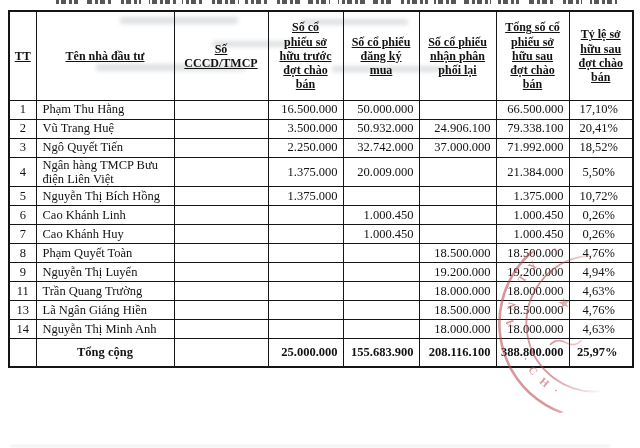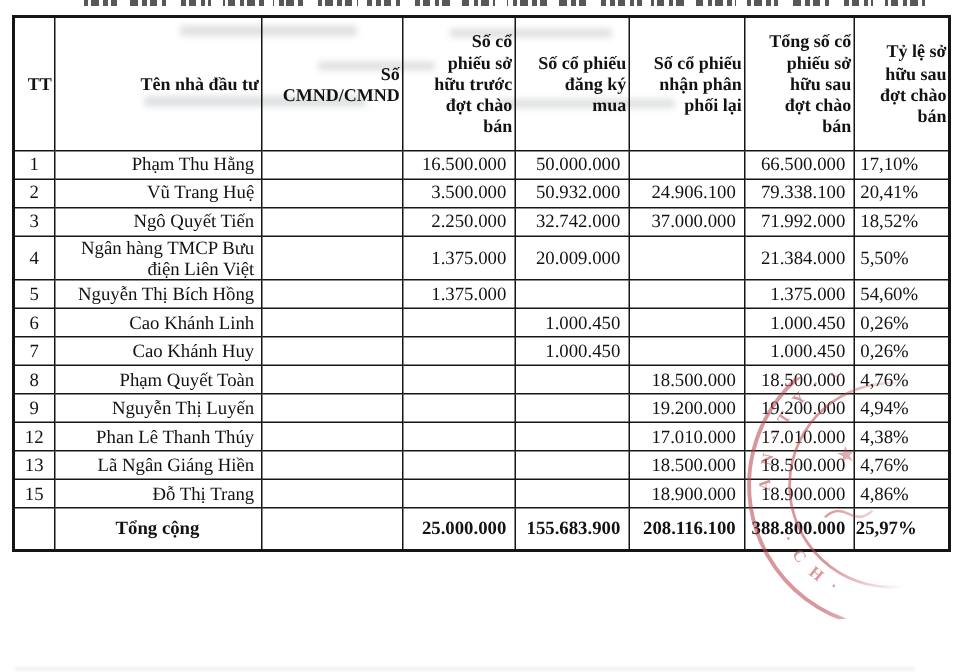--- a/index.html
+++ b/index.html
@@ -17,28 +17,28 @@
   }
   table.doc{
     position:absolute;left:8px;top:10px;width:624px;
     border-collapse:collapse;table-layout:fixed;
     border:2px solid #151515;
   }
   th,td{border:1px solid #151515;overflow:hidden;}
   thead tr{height:89px;}
   th{
     font-weight:bold;font-size:12px;line-height:1.18;
-    text-align:right;vertical-align:middle;white-space:pre-line;padding:2px 1px;
+    text-align:center;vertical-align:middle;white-space:pre-line;padding:2px 1px;text-decoration:underline;
   }
   tbody td{font-size:12.5px;height:18px;padding:0 4px;line-height:1.15;vertical-align:middle;}
   td.c-tt{text-align:center;}
-  td.c-name{text-align:right;padding-left:6px;}
+  td.c-name{text-align:left;padding-left:6px;}
   td.c-cccd{text-align:center;}
   td.c-num{text-align:right;padding-right:5px;}
-  td.c-pct{text-align:left;padding-right:8px;}
+  td.c-pct{text-align:center;padding-right:8px;}
   tfoot td{font-weight:bold;height:25px;font-size:12.5px;vertical-align:middle;}
   tfoot td.total-label{text-align:center;}
   
   .bleed{position:absolute;background:#9aa0a6;filter:blur(2px);opacity:.32;border-radius:2px;}
   .bleed.b1{left:120px;top:17px;width:118px;height:7px;}
   .bleed.b2{left:300px;top:19px;width:108px;height:6px;}
   .bleed.b3{left:96px;top:64px;width:148px;height:7px;}
   .bleed.b4{left:332px;top:66px;width:118px;height:6px;}
   .bleed.b5{left:212px;top:41px;width:78px;height:6px;}
   
@@ -74,21 +74,21 @@
       <col style="width:76px">
       <col style="width:77px">
     <col style="width:73px">
       <col style="width:64px">
   </colgroup>
   <thead>
     <tr>
       <th>TT</th>
       <th>Tên nhà đầu tư</th>
       <th>Số
-CMND/CMND</th>
+CCCD/TMCP</th>
       <th>Số cổ
 phiếu sở
 hữu trước
 đợt chào
 bán</th>
       <th>Số cổ phiếu
 đăng ký
 mua</th>
       <th>Số cổ phiếu
 nhận phân
@@ -146,21 +146,21 @@
         <td class="c-pct">5,50%</td>
       </tr>
       <tr>
         <td class="c-tt">5</td>
         <td class="c-name">Nguyễn Thị Bích Hồng</td>
         <td class="c-cccd"></td>
         <td class="c-num">1.375.000</td>
         <td class="c-num"></td>
         <td class="c-num"></td>
         <td class="c-num">1.375.000</td>
-        <td class="c-pct">54,60%</td>
+        <td class="c-pct">10,72%</td>
       </tr>
       <tr>
         <td class="c-tt">6</td>
         <td class="c-name">Cao Khánh Linh</td>
         <td class="c-cccd"></td>
         <td class="c-num"></td>
         <td class="c-num">1.000.450</td>
         <td class="c-num"></td>
         <td class="c-num">1.000.450</td>
         <td class="c-pct">0,26%</td>
@@ -189,48 +189,48 @@
         <td class="c-tt">9</td>
         <td class="c-name">Nguyễn Thị Luyến</td>
         <td class="c-cccd"></td>
         <td class="c-num"></td>
         <td class="c-num"></td>
         <td class="c-num">19.200.000</td>
         <td class="c-num">19.200.000</td>
         <td class="c-pct">4,94%</td>
       </tr>
       <tr>
-        <td class="c-tt">12</td>
-        <td class="c-name">Phan Lê Thanh Thúy</td>
-        <td class="c-cccd"></td>
-        <td class="c-num"></td>
-        <td class="c-num"></td>
-        <td class="c-num">17.010.000</td>
-        <td class="c-num">17.010.000</td>
-        <td class="c-pct">4,38%</td>
+        <td class="c-tt">11</td>
+        <td class="c-name">Trần Quang Trường</td>
+        <td class="c-cccd"></td>
+        <td class="c-num"></td>
+        <td class="c-num"></td>
+        <td class="c-num">18.000.000</td>
+        <td class="c-num">18.000.000</td>
+        <td class="c-pct">4,63%</td>
       </tr>
       <tr>
         <td class="c-tt">13</td>
         <td class="c-name">Lã Ngân Giáng Hiền</td>
         <td class="c-cccd"></td>
         <td class="c-num"></td>
         <td class="c-num"></td>
         <td class="c-num">18.500.000</td>
         <td class="c-num">18.500.000</td>
         <td class="c-pct">4,76%</td>
       </tr>
       <tr>
-        <td class="c-tt">15</td>
-        <td class="c-name">Đỗ Thị Trang</td>
-        <td class="c-cccd"></td>
-        <td class="c-num"></td>
-        <td class="c-num"></td>
-        <td class="c-num">18.900.000</td>
-        <td class="c-num">18.900.000</td>
-        <td class="c-pct">4,86%</td>
+        <td class="c-tt">14</td>
+        <td class="c-name">Nguyễn Thị Minh Anh</td>
+        <td class="c-cccd"></td>
+        <td class="c-num"></td>
+        <td class="c-num"></td>
+        <td class="c-num">18.000.000</td>
+        <td class="c-num">18.000.000</td>
+        <td class="c-pct">4,63%</td>
       </tr>
     </tbody>
   <tfoot>
     <tr>
       <td class="c-tt"></td>
       <td class="total-label">Tổng cộng</td>
       <td class="c-cccd"></td>
       <td class="c-num">25.000.000</td>
       <td class="c-num">155.683.900</td>
       <td class="c-num">208.116.100</td>

